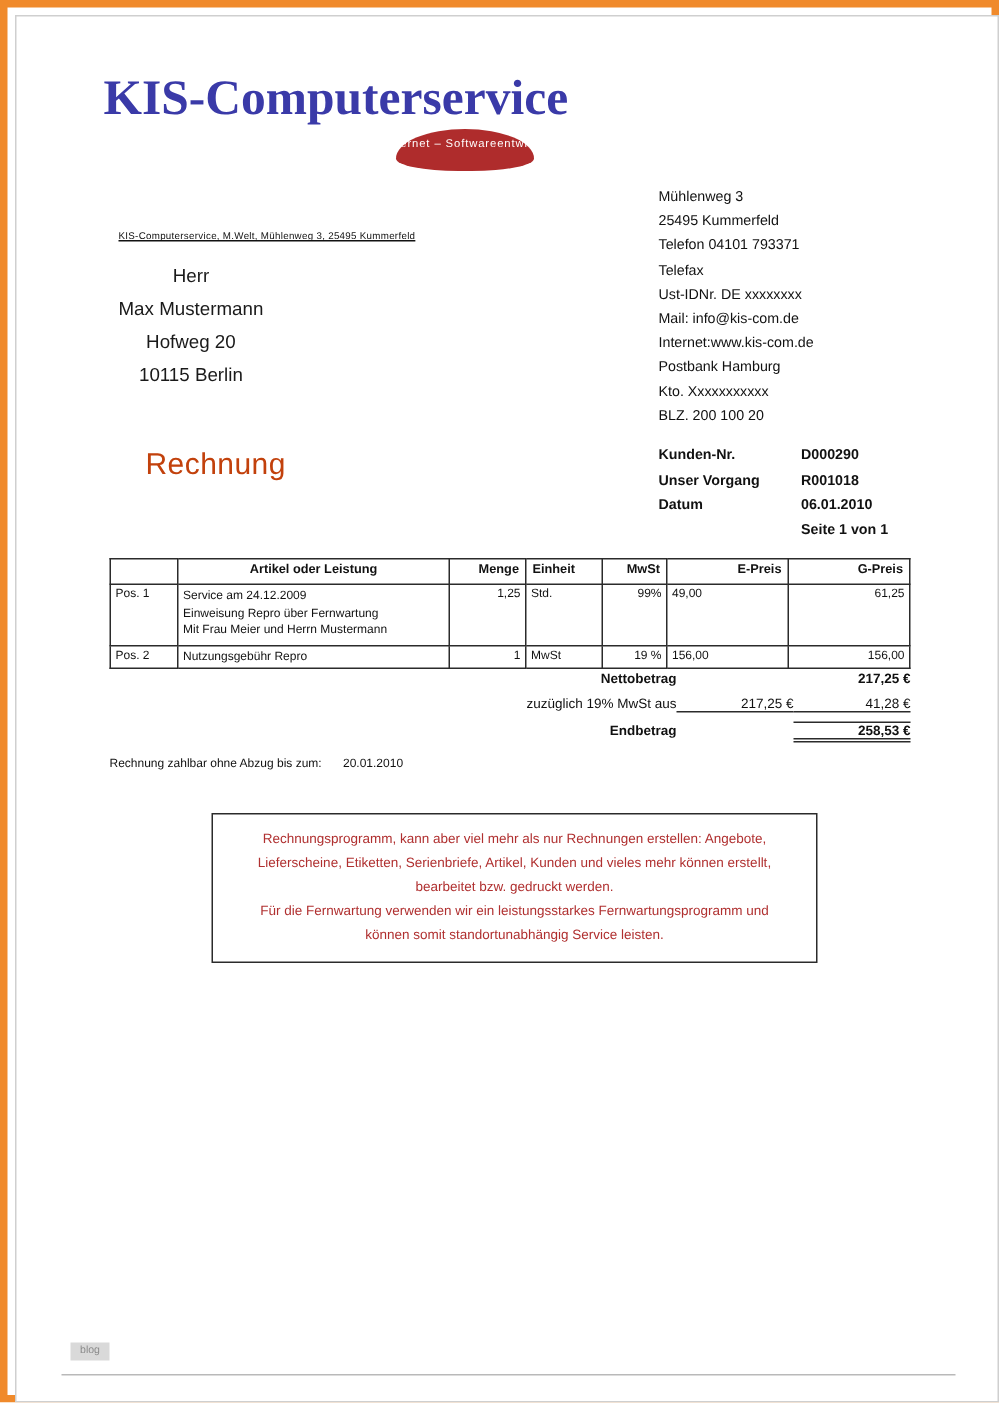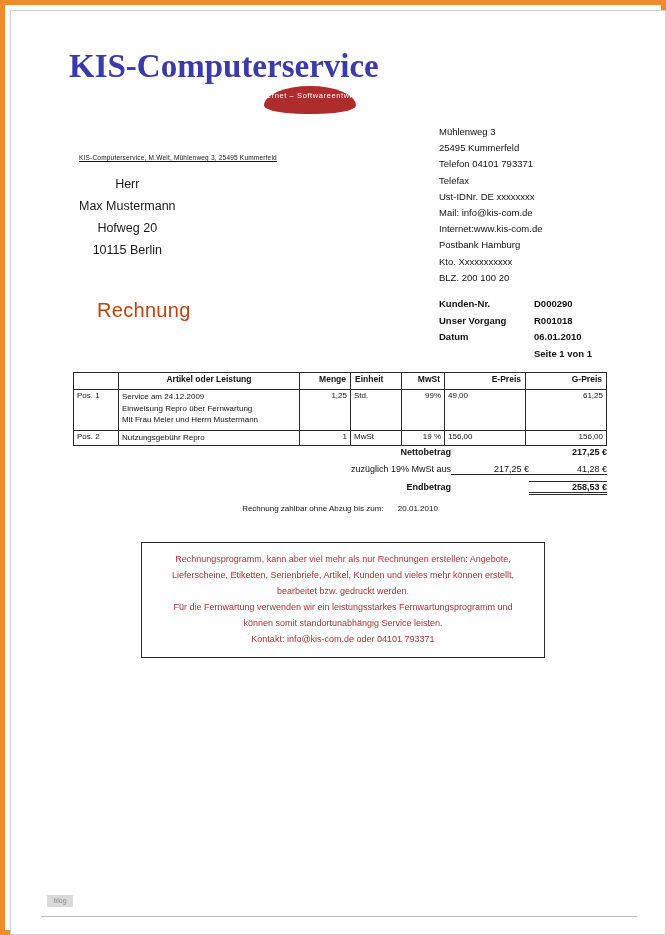--- a/index.html
+++ b/index.html
@@ -166,21 +166,21 @@
   #totals .v1 { width: 68px; text-align: right; padding-left: 10px; }
   #totals .v2 { width: 68px; text-align: right; padding-left: 10px; font-weight: bold; }
   #totals .v2-plain { width: 68px; text-align: right; padding-left: 10px; }
   .ul-thin { border-bottom: 1px solid #2b2b2b; }
   #totals .endline .v2 {
     border-top: 1px solid #2b2b2b;
     border-bottom: 3px double #2b2b2b;
   }
   #totals .note {
     margin-top: 6px;
-    text-align: center;
+    text-align: left;
     font-size: 8px;
   }
   #totals .note .val { padding-left: 12px; }
   
   #infobox {
     position: absolute;
     left: 130px; top: 531px;
     width: 404px;
     border: 1px solid #2b2b2b;
     padding: 8px 14px 10px 14px;
@@ -322,20 +322,19 @@
         <span class="val">20.01.2010</span>
       </div>
     </div>
 
     <div id="infobox">
       <div>Rechnungsprogramm, kann aber viel mehr als nur Rechnungen erstellen: Angebote,</div>
       <div>Lieferscheine, Etiketten, Serienbriefe, Artikel, Kunden und vieles mehr können erstellt,</div>
       <div>bearbeitet bzw. gedruckt werden.</div>
       <div>Für die Fernwartung verwenden wir ein leistungsstarkes Fernwartungsprogramm und</div>
       <div>können somit standortunabhängig Service leisten.</div>
-      <div>Kontakt: info@kis-com.de  oder  04101 793371</div>
     </div>
 
     <div id="footer-tag">blog</div>
     <div id="footer-rule"></div>
 
   </div>
 </div>
 
 </body></html>

